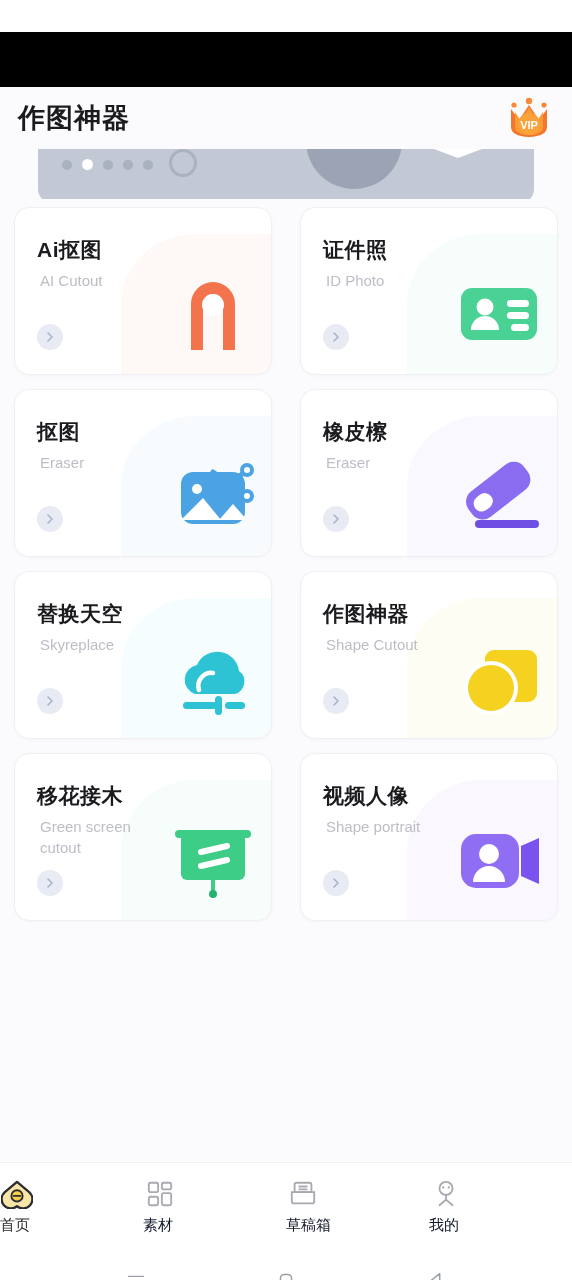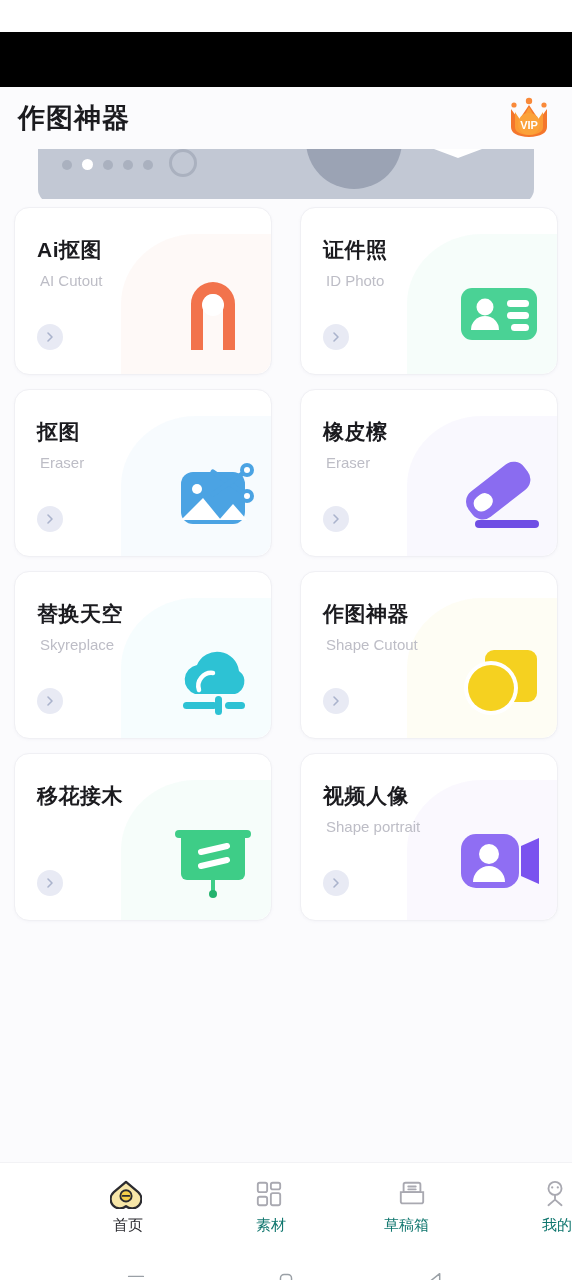--- a/index.html
+++ b/index.html
@@ -86,24 +86,24 @@
     width:88px; height:88px;
   }
   .card-icon svg { width:100%; height:100%; display:block; }
 
   
   .tabbar {
     position:absolute; left:0; bottom:62px; width:100%; height:88px;
     background:#ffffff; border-top:1px solid #f2f2f5;
     display:flex; align-items:center;
   }
-  .tab { flex:1; display:flex; flex-direction:column; align-items:flex-end; gap:6px; }
+  .tab { flex:1; display:flex; flex-direction:column; align-items:flex-start; gap:6px; }
   .tab-icon { width:34px; height:32px; display:flex; align-items:center; justify-content:center; }
   .tab-icon svg { display:block; }
-  .tab-label { font-size:15px; color:#0f766e; }
+  .tab-label { font-size:15px; color:#0f172a; }
   .tab.active .tab-label { color:#2b2b30; }
 
   
   .androidnav {
     position:absolute; left:0; bottom:0; width:100%; height:62px;
     background:#ffffff; display:flex; align-items:center; justify-content:center;
   }
   .androidnav .nb { width:150px; display:flex; align-items:center; justify-content:center; }
   .androidnav svg { display:block; }
 </style>
@@ -268,20 +268,21 @@
           <circle cx="36" cy="56" r="27" fill="#ffffff"></circle>
           <circle cx="36" cy="56" r="23" fill="#f5d120"></circle>
         </svg>
       </div>
     </div>
 
 
     <div class="card">
       <div class="tint" style="background:#e6faf1"></div>
       <div class="card-title">移花接木</div>
+      <div class="card-sub">Green screen cutout</div>
       <div class="card-arrow">
         <svg width="12" height="12" viewBox="0 0 12 12">
             <path d="M4 2 L8 6 L4 10" stroke="#aab3cc" stroke-width="1.6" fill="none" stroke-linecap="round" stroke-linejoin="round"></path>
           </svg>
       </div>
       <div class="card-icon">
         <svg viewBox="0 0 88 88">
           <rect x="6" y="16" width="76" height="8" rx="4" fill="#3ecd87"></rect>
           <path d="M12 22 h64 v38 a6 6 0 0 1 -6 6 h-52 a6 6 0 0 1 -6 -6 Z" fill="#3ecd87"></path>
           <g stroke="#ffffff" stroke-width="6" stroke-linecap="round">

